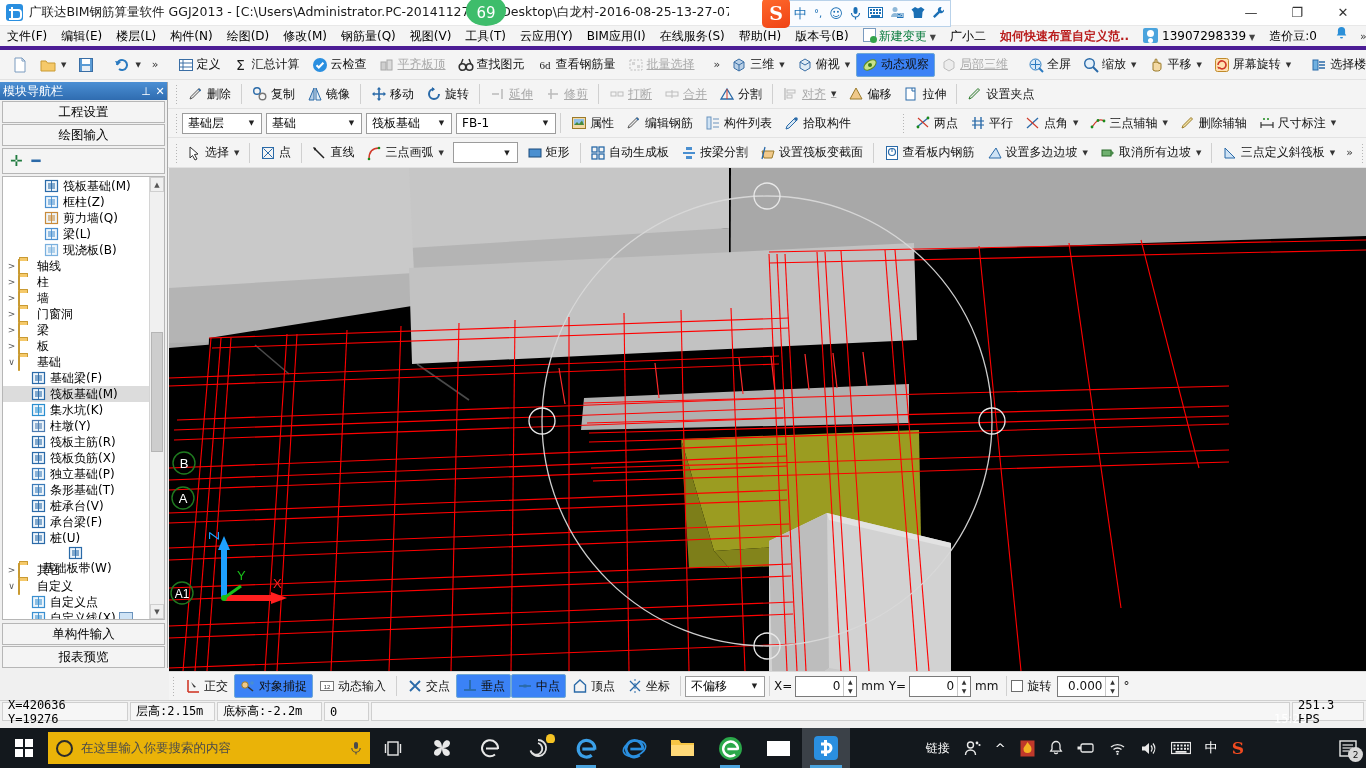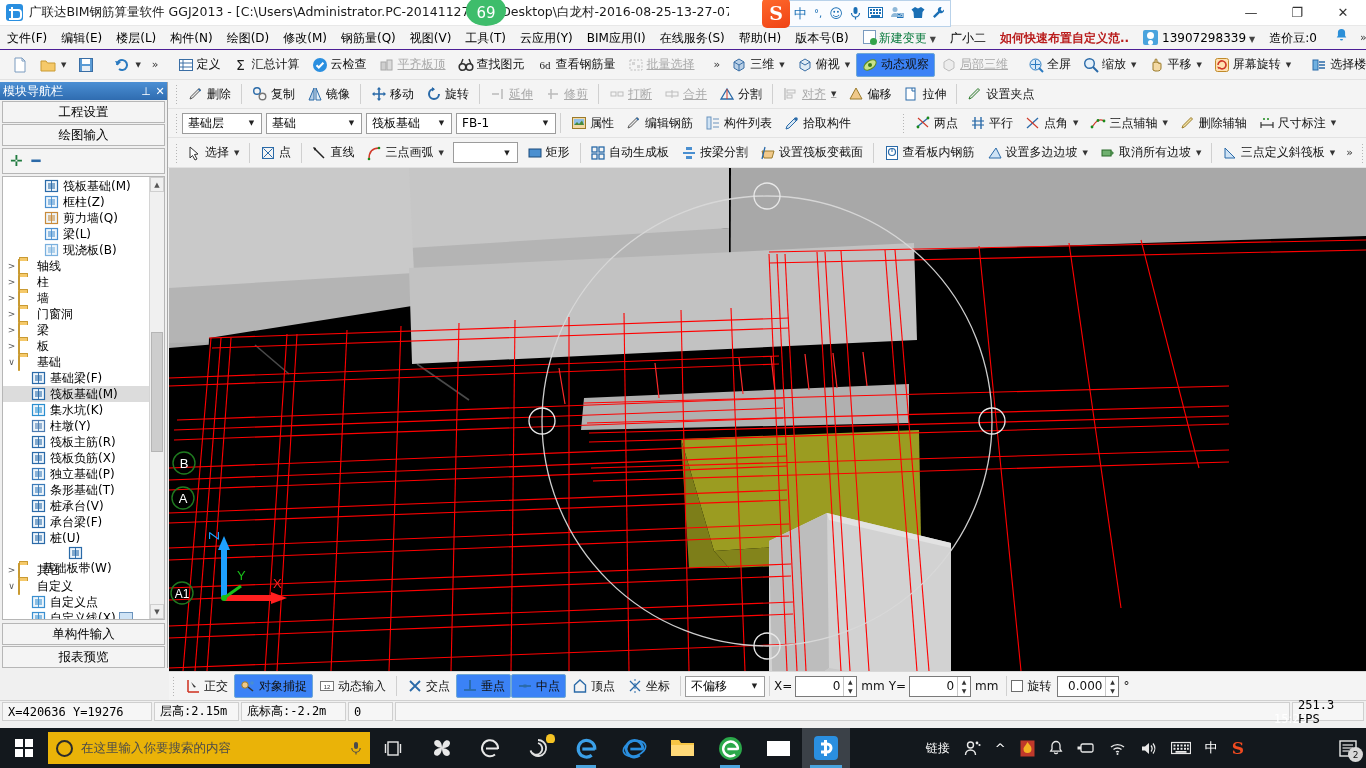--- a/index.html
+++ b/index.html
@@ -63,21 +63,21 @@
     display: flex; align-items: center; justify-content: center;
     font-family: "DejaVu Serif", serif; z-index: 29;
   }
   .sg-item { font-size: 13px; color: #1a6fb5; line-height: 1; }
   .sg-item.small { font-size: 10px; }
 
   
   .menubar {
     position: absolute; left: 0; top: 26px; width: 1366px; height: 24px;
     background: #f4f4f4; display: flex; align-items: center;
-    border-bottom: 1px solid #4c1d95; font-size: 12px; color: #000;
+    border-bottom: 4px solid #4c1d95; font-size: 12px; color: #000;
   }
   .menu-item { padding: 0 7px; height: 22px; line-height: 22px; white-space: nowrap; }
   .menu-sep { width: 8px; }
   .mb-green { color: #0a7b3e; margin-top: 28px; }
   .mb-link { color: #b91c1c; font-weight: bold; }
   .mb-doc-icon {
     width: 13px; height: 14px; background: #fff; border: 1px solid #7a9bbf;
     position: relative; margin-right: 3px; display: inline-block;
     vertical-align: -2px;
   }
@@ -1376,21 +1376,21 @@
       <span class="val">0.000</span>
       <span class="arrows">
           <span>▲</span>
           <span>▼</span>
         </span>
     </div>
     <span style="margin-left:4px">°</span>
   </div>
 
   <div class="statusbar">
-    <div class="sb-cell" style="width:150px">X=420636  Y=19276</div>
+    <div class="sb-cell" style="width:126px">X=420636  Y=19276</div>
     <div class="sb-cell" style="width:85px">层高:2.15m</div>
     <div class="sb-cell" style="width:105px">底标高:-2.2m</div>
     <div class="sb-cell" style="width:45px">0</div>
     <div class="sb-cell sb-flex"></div>
     <div class="sb-cell" style="width:72px;justify-content:flex-end;margin-right:2px">251.3 FPS</div>
   </div>
 
   <div class="taskbar">
     <div class="start">
       <div class="win-logo">

